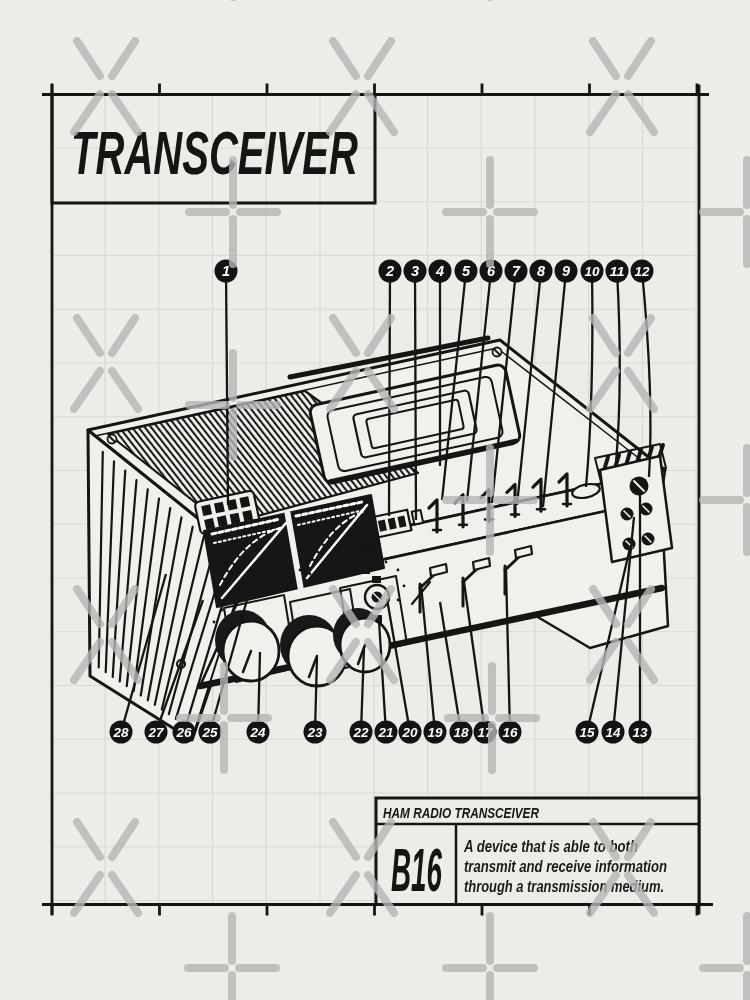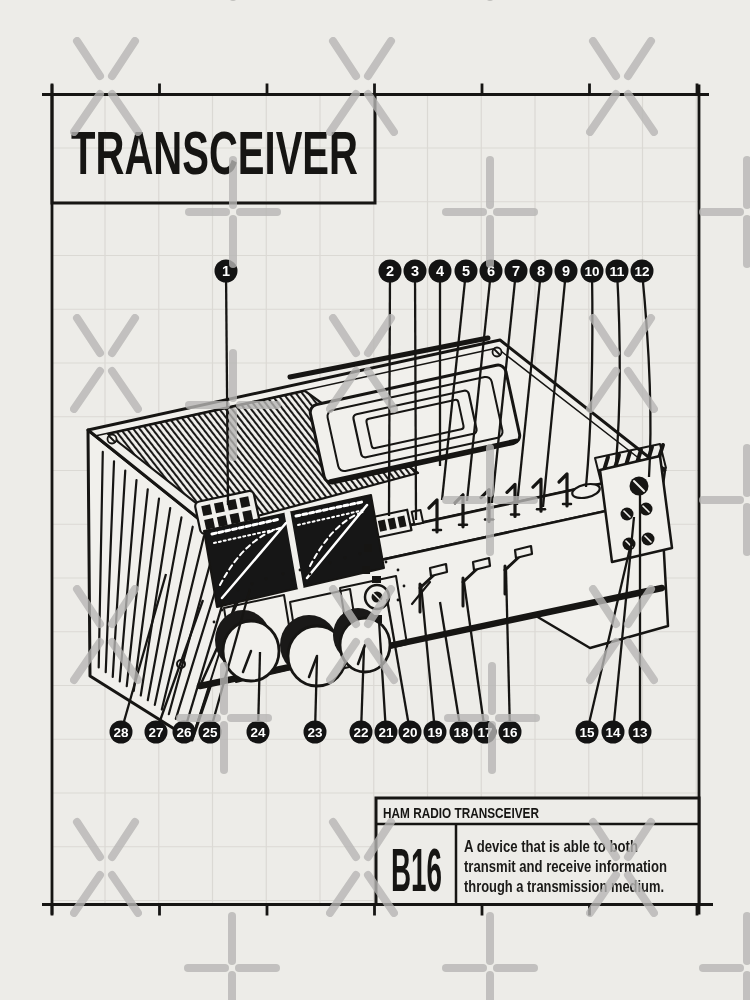--- a/index.html
+++ b/index.html
@@ -1,17 +1,17 @@
 <!DOCTYPE html>
 <html><head>
 <meta charset="utf-8">
 <style>
   html,body{margin:0;padding:0;background:#e8e7e3;}
   .page{position:relative;width:750px;height:1000px;background:#edece8;overflow:hidden;
-        font-family:"Liberation Sans",sans-serif;}
+        font-family:"Liberation Sans",sans-serif;font-style:italic;}
   svg{position:absolute;left:0;top:0;}
   text{font-family:"Liberation Sans",sans-serif;}
   .ink{stroke:#161513;fill:none;}
 </style>
 </head>
 <body>
 
 <div class="page">
 <svg width="750" height="1000" viewBox="0 0 750 1000">
   <defs>

